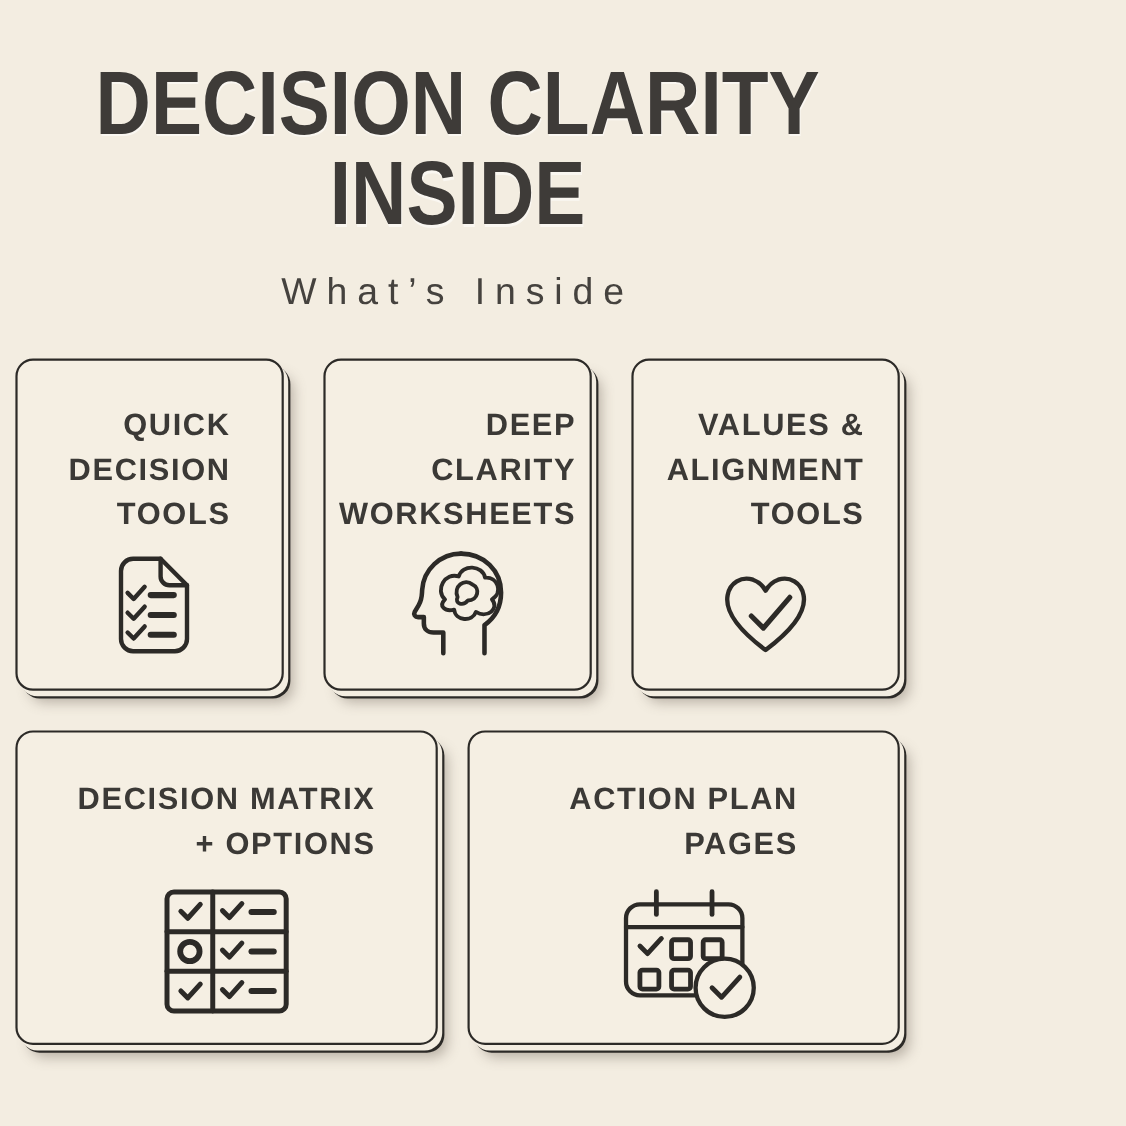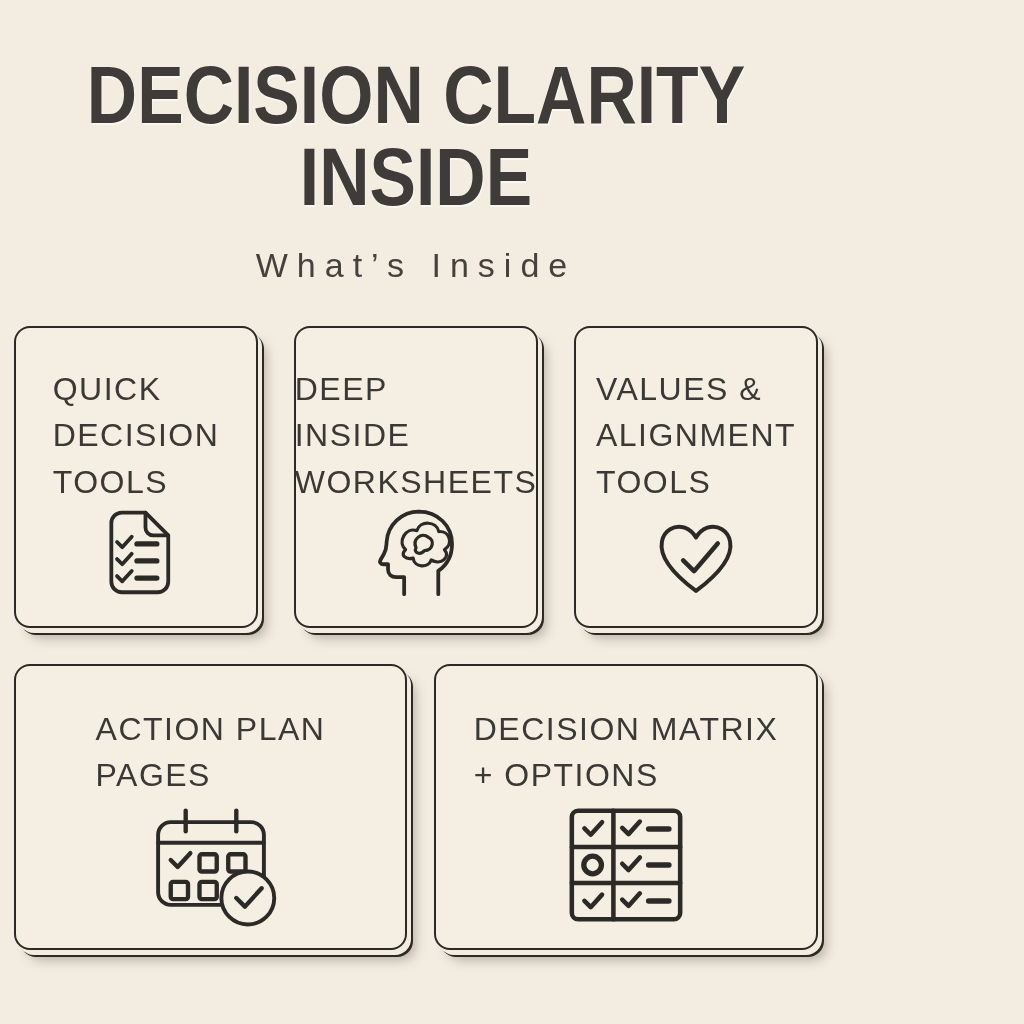--- a/index.html
+++ b/index.html
@@ -55,25 +55,25 @@
       4px 5px 0 0 var(--page-bg),
       6px 7px 0 0 var(--ink),
       11px 13px 12px -3px rgba(110,100,88,.45);
     display:flex;flex-direction:column;align-items:center;
   }
   .card.small{width:244px;height:302px;padding-top:38px;}
   .card.wide{height:286px;padding-top:40px;}
   .card.wide.w1{width:384px;}
   .card.wide.w2{width:393px;}
   .card-label{
-    font-size:32px;
-    font-weight:400;
+    font-size:28px;
+    font-weight:700;
     letter-spacing:1.5px;
     line-height:1.45;
-    text-align:left;
+    text-align:right;
     color:var(--text);
     white-space:pre-line;
   }
   .card-icon{margin-top:auto;margin-bottom:26px;}
   .card.wide .card-icon{margin-bottom:20px;}
   .icon-stroke{
     stroke:var(--ink);
     fill:none;
     stroke-linecap:round;
     stroke-linejoin:round;
@@ -104,21 +104,21 @@
           <path d="M30 75 l5.5 5.5 l10 -11"></path>
           <path d="M51 41 H72" stroke-width="5.5"></path>
           <path d="M51 59 H72" stroke-width="5.5"></path>
           <path d="M51 77 H72" stroke-width="5.5"></path>
         </g>
       </svg>
     </div>
 
     <div class="card small">
       <div class="card-label">DEEP
-INSIDE
+CLARITY
 WORKSHEETS</div>
       <svg class="card-icon" width="104" height="104" viewBox="0 0 100 100">
         <g class="icon-stroke" stroke-width="4">
           <path d="M53 7 C35 7 20 21 19 39 C18.7 44 19 47 16 52 L12.5 58 C11.3 60.2 12.8 62.5 15.5 62.5 L20.5 62.5 L20.5 68 C20.5 73 24 76 29 76 L37.5 76 L37.5 94"></path>
           <path d="M53 7 C73 7 88 22 88 41 C88 54 82 63.5 73.5 69.5 L73.5 94"></path>
           <path d="M39 47 C30 39 39 23 51 27 C54 16 72 17 74 28 C85 27 90 41 80 47 C87 55 76 64 66 58 C63 67 48 66 47 56 C39 58 33 53 39 47 Z" stroke-width="3.4"></path>
           <path d="M50 45 C46 36 56 28 63 34 C70 37 68 48 59 48 C55 53 47 51 50 45 Z" stroke-width="3.4"></path>
         </g>
       </svg>
     </div>
@@ -132,40 +132,20 @@
           <path d="M50 87 C22 66 13 50 15.5 37 C17.5 26 28 19.5 38.5 23 C43.5 24.8 47.5 28.5 50 33 C52.5 28.5 56.5 24.8 61.5 23 C72 19.5 82.5 26 84.5 37 C87 50 78 66 50 87 Z"></path>
           <path d="M37 56 L48 67 L72 39" stroke-width="4.6"></path>
         </g>
       </svg>
     </div>
 
   </div>
 
   <div class="row row2">
 
-    <div class="card wide w2">
-      <div class="card-label">ACTION PLAN
-PAGES</div>
-      <svg class="card-icon" width="138" height="129" viewBox="0 0 120 112">
-        <g class="icon-stroke" stroke-width="3.4">
-          <rect x="14" y="20" width="92" height="72" rx="11"></rect>
-          <path d="M38 10 V28" stroke-width="3.8"></path>
-          <path d="M82 10 V28" stroke-width="3.8"></path>
-          <path d="M14 38 H106"></path>
-          <path d="M25 53 l6 6 l11 -12" stroke-width="3.8"></path>
-          <rect x="50" y="48" width="15" height="15" rx="2" stroke-width="3.8"></rect>
-          <rect x="75" y="48" width="15" height="15" rx="2" stroke-width="3.8"></rect>
-          <rect x="25" y="72" width="15" height="15" rx="2" stroke-width="3.8"></rect>
-          <rect x="50" y="72" width="15" height="15" rx="2" stroke-width="3.8"></rect>
-          <circle cx="92" cy="86" r="23" fill="#f5efe3"></circle>
-          <path d="M82 86 l7.5 7.5 l14.5 -16" stroke-width="3.8"></path>
-        </g>
-      </svg>
-    </div>
-
     <div class="card wide w1">
       <div class="card-label">DECISION MATRIX
 + OPTIONS</div>
       <svg class="card-icon" width="126" height="126" viewBox="0 0 100 100">
         <g class="icon-stroke" stroke-width="3.6">
           <rect x="7" y="7" width="86" height="86" rx="5"></rect>
           <path d="M40 7 V93"></path>
           <path d="M7 35.7 H93"></path>
           <path d="M7 64.3 H93"></path>
           <path d="M17 21 l5 5 l9 -10"></path>
@@ -174,15 +154,35 @@
           <path d="M47 20.5 l5 5 l9 -10"></path>
           <path d="M68 21.5 H84" stroke-width="4.4"></path>
           <path d="M47 49 l5 5 l9 -10"></path>
           <path d="M68 50 H84" stroke-width="4.4"></path>
           <path d="M47 77.5 l5 5 l9 -10"></path>
           <path d="M68 78.5 H84" stroke-width="4.4"></path>
         </g>
       </svg>
     </div>
 
+    <div class="card wide w2">
+      <div class="card-label">ACTION PLAN
+PAGES</div>
+      <svg class="card-icon" width="138" height="129" viewBox="0 0 120 112">
+        <g class="icon-stroke" stroke-width="3.4">
+          <rect x="14" y="20" width="92" height="72" rx="11"></rect>
+          <path d="M38 10 V28" stroke-width="3.8"></path>
+          <path d="M82 10 V28" stroke-width="3.8"></path>
+          <path d="M14 38 H106"></path>
+          <path d="M25 53 l6 6 l11 -12" stroke-width="3.8"></path>
+          <rect x="50" y="48" width="15" height="15" rx="2" stroke-width="3.8"></rect>
+          <rect x="75" y="48" width="15" height="15" rx="2" stroke-width="3.8"></rect>
+          <rect x="25" y="72" width="15" height="15" rx="2" stroke-width="3.8"></rect>
+          <rect x="50" y="72" width="15" height="15" rx="2" stroke-width="3.8"></rect>
+          <circle cx="92" cy="86" r="23" fill="#f5efe3"></circle>
+          <path d="M82 86 l7.5 7.5 l14.5 -16" stroke-width="3.8"></path>
+        </g>
+      </svg>
+    </div>
+
   </div>
 
 </div>
 
 </body></html>

